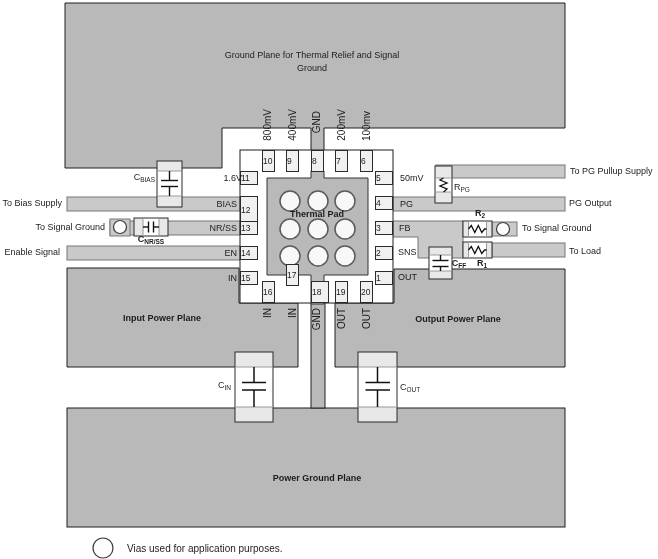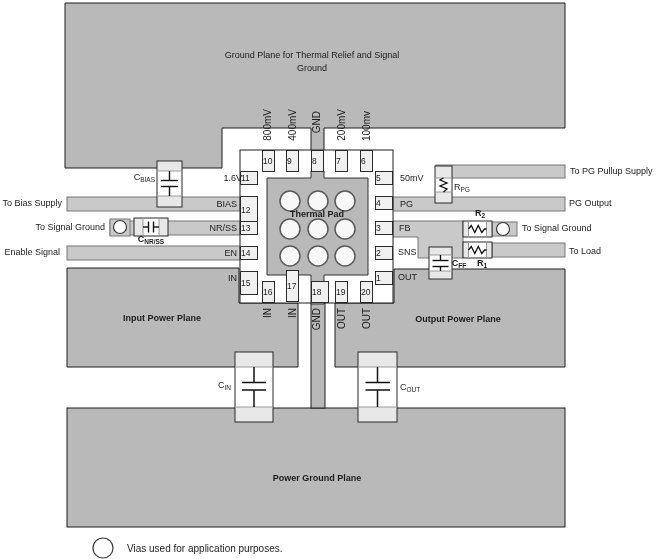--- a/index.html
+++ b/index.html
@@ -172,21 +172,21 @@
     </div>
   <div class="pin" style="left:240px;top:196px;width:18px;height:28px">
       <span>12</span>
     </div>
   <div class="pin" style="left:240px;top:221px;width:18px;height:14px">
       <span>13</span>
     </div>
   <div class="pin" style="left:240px;top:246px;width:18px;height:14px">
       <span>14</span>
     </div>
-  <div class="pin" style="left:240px;top:271px;width:18px;height:24px">
+  <div class="pin" style="left:240px;top:271px;width:18px;height:14px">
       <span>15</span>
     </div>
 
   <div class="pin" style="left:375px;top:171px;width:18px;height:14px">
       <span>5</span>
     </div>
   <div class="pin" style="left:375px;top:196px;width:18px;height:14px">
       <span>4</span>
     </div>
   <div class="pin" style="left:375px;top:221px;width:18px;height:14px">
@@ -211,21 +211,21 @@
   <div class="pin" style="left:335px;top:150px;width:13px;height:22px">
       <span>7</span>
     </div>
   <div class="pin" style="left:360px;top:150px;width:13px;height:22px">
       <span>6</span>
     </div>
 
   <div class="pin" style="left:262px;top:281px;width:13px;height:22px">
       <span>16</span>
     </div>
-  <div class="pin" style="left:286px;top:270px;width:13px;height:32px">
+  <div class="pin" style="left:286px;top:264px;width:13px;height:22px">
       <span>17</span>
     </div>
   <div class="pin" style="left:311px;top:281px;width:18px;height:22px">
       <span>18</span>
     </div>
   <div class="pin" style="left:335px;top:281px;width:13px;height:22px">
       <span>19</span>
     </div>
   <div class="pin" style="left:360px;top:281px;width:13px;height:22px">
       <span>20</span>

